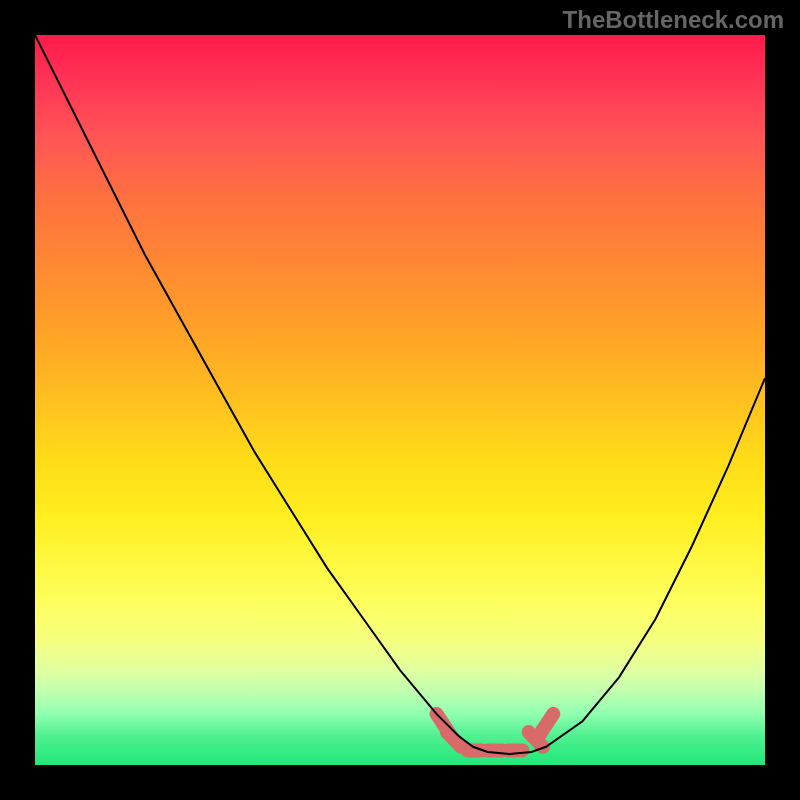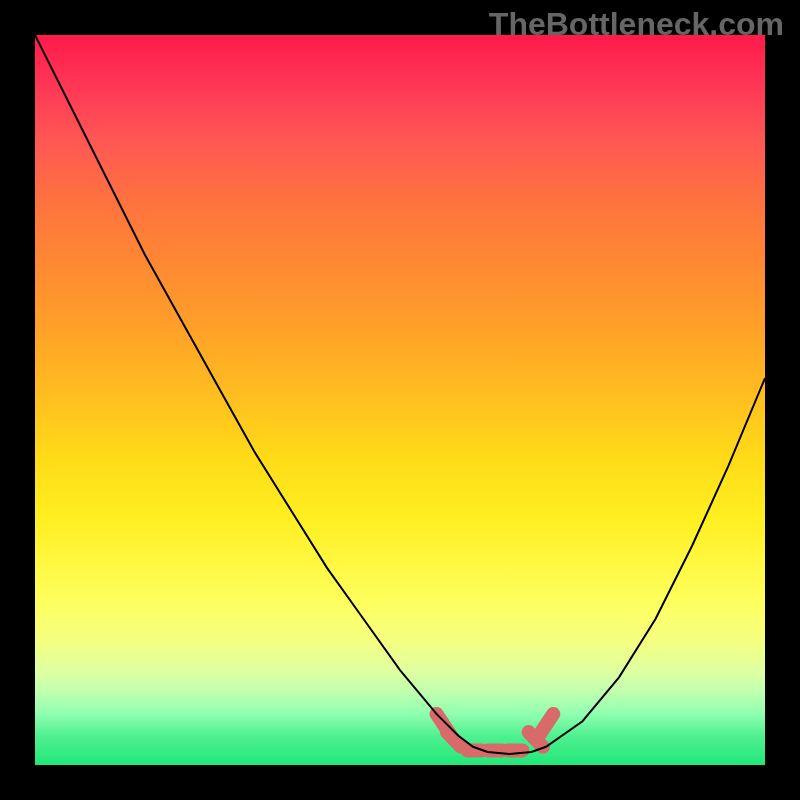--- a/index.html
+++ b/index.html
@@ -8,21 +8,21 @@
     height: 800px;
     background: #000;
     position: relative;
     overflow: hidden;
   }
   .watermark {
     position: absolute;
     top: 6px;
     right: 16px;
     font-family: Arial, sans-serif;
-    font-size: 32px;
+    font-size: 24px;
     font-weight: bold;
     color: #666;
     z-index: 10;
     text-align: center;
   }
   .plot-area {
     position: absolute;
     left: 35px;
     top: 35px;
     width: 730px;

